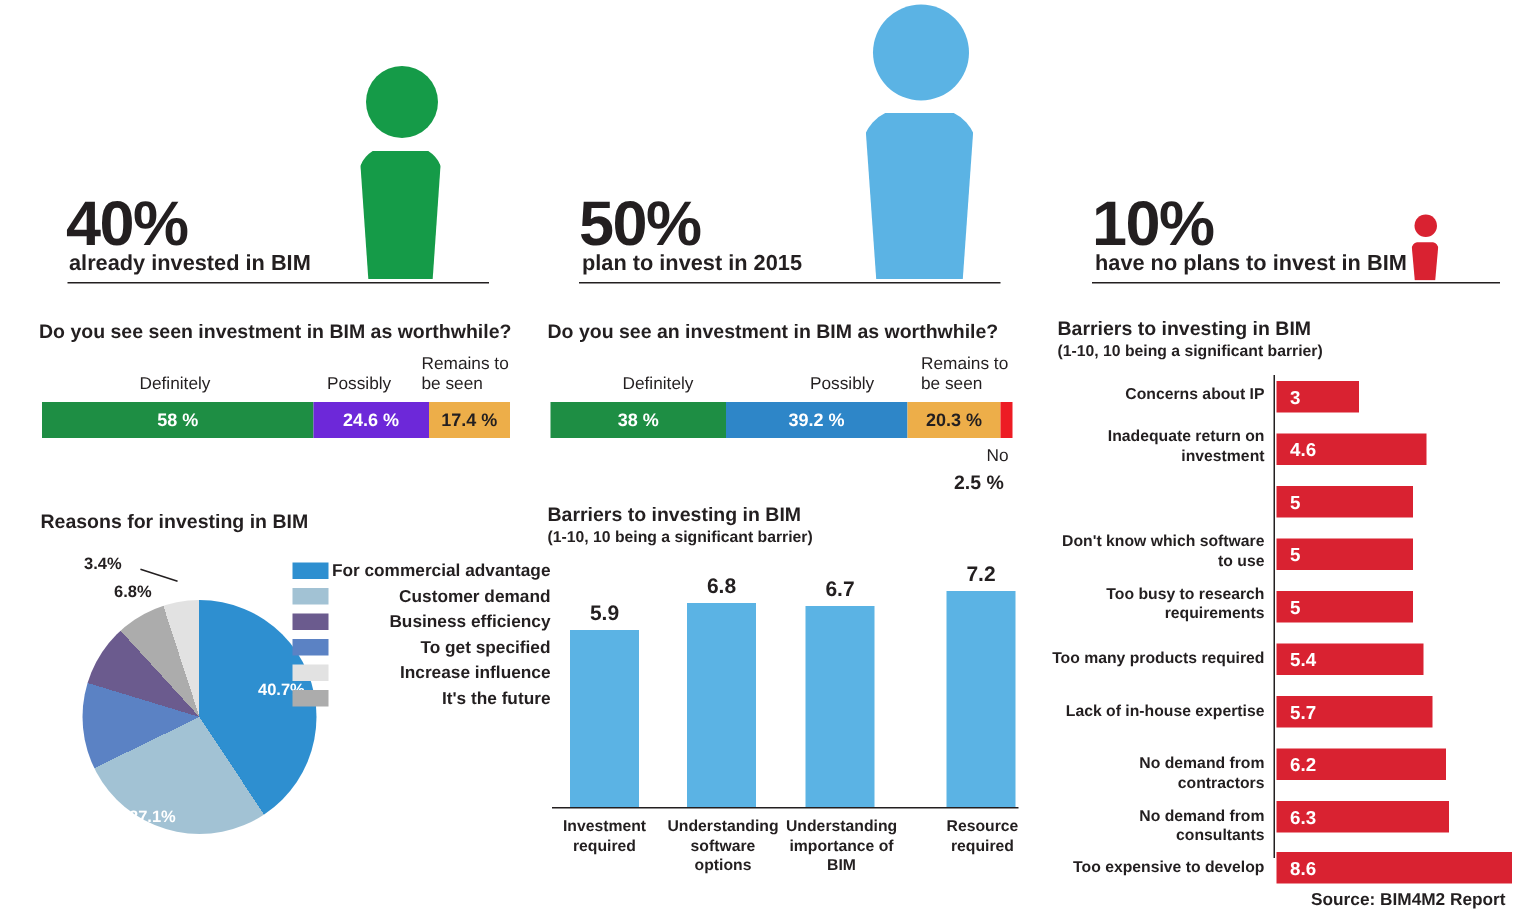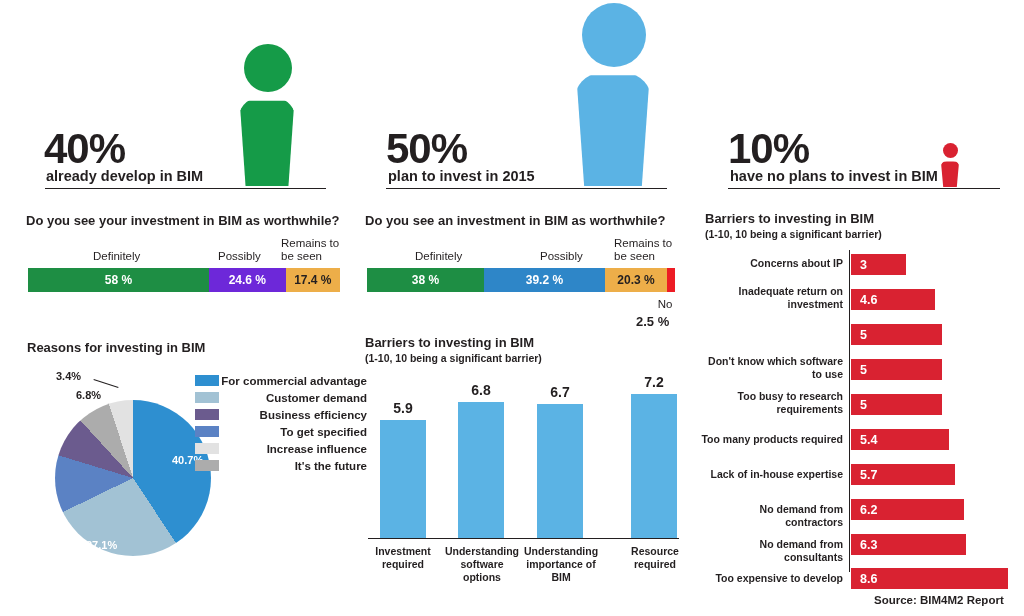--- a/index.html
+++ b/index.html
@@ -212,24 +212,24 @@
 
 <div id="page">
 
   <div class="person" style="left:238px; top:44px; width:58px; height:142px;">
     <div class="head" style="left:6px; top:0; width:48px; height:48px; background:#159B48;"></div>
     <div class="body" style="left:0; top:54px; width:58px; height:88px; background:#159B48;
          clip-path: polygon(4% 14%, 10% 3%, 90% 3%, 96% 14%, 87% 100%, 13% 100%);"></div>
   </div>
 
   <div class="abs hero-pct" style="left:44px; top:128px;">40%</div>
-  <div class="abs hero-sub" style="left:46px; top:168px;"><span>already develop in </span><b>BIM</b></div>
+  <div class="abs hero-sub" style="left:46px; top:168px;"><span>already invested in </span><b>BIM</b></div>
   <div class="abs hero-rule" style="left:45px; top:188px; width:281px;"></div>
 
-  <div class="abs sec-title" style="left:26px; top:213px;">Do you see your investment in BIM as worthwhile?</div>
+  <div class="abs sec-title" style="left:26px; top:213px;">Do you see seen investment in BIM as worthwhile?</div>
 
   <div class="stack-wrap" style="left:28px; top:232px; width:312px; height:62px;">
     <div class="stack-lab" style="left:65px; top:18px; width:120px;">Definitely</div>
     <div class="stack-lab" style="left:190px; top:18px; width:80px;">Possibly</div>
     <div class="stack-lab" style="left:253px; top:5px; width:86px;">Remains to<br>be seen</div>
 
     <div class="stack-bar" style="left:0; top:36px; width:312px;">
       <div class="seg white" style="width:58%; background:#1E8E44;">58 %</div>
       <div class="seg white" style="width:24.6%; background:#6d28d9;">24.6 %</div>
       <div class="seg dark" style="width:17.4%; background:#EDAE49;">17.4 %</div>
@@ -345,21 +345,21 @@
   <div class="abs sec-sub" style="left:705px; top:228px;">(1-10, 10 being a significant barrier)</div>
 
   <div class="hb-axis" style="left:849px; top:250px; height:322px;"></div>
 
   <div class="hb-lab" style="left:700px; top:257px; width:143px;">Concerns about  IP</div>
   <div class="hbar" style="left:851px; top:254px; width:55px;">
     <span>3</span>
   </div>
 
   <div class="hb-lab" style="left:700px; top:285px; width:143px;">Inadequate return on<br>investment</div>
-  <div class="hbar" style="left:851px; top:289px; width:84px;">
+  <div class="hbar" style="left:851px; top:289px; width:100px;">
     <span>4.6</span>
   </div>
 
   <div class="hbar" style="left:851px; top:324px; width:91px;">
     <span>5</span>
   </div>
 
   <div class="hb-lab" style="left:700px; top:355px; width:143px;">Don't know which software<br>to use</div>
   <div class="hbar" style="left:851px; top:359px; width:91px;">
     <span>5</span>

